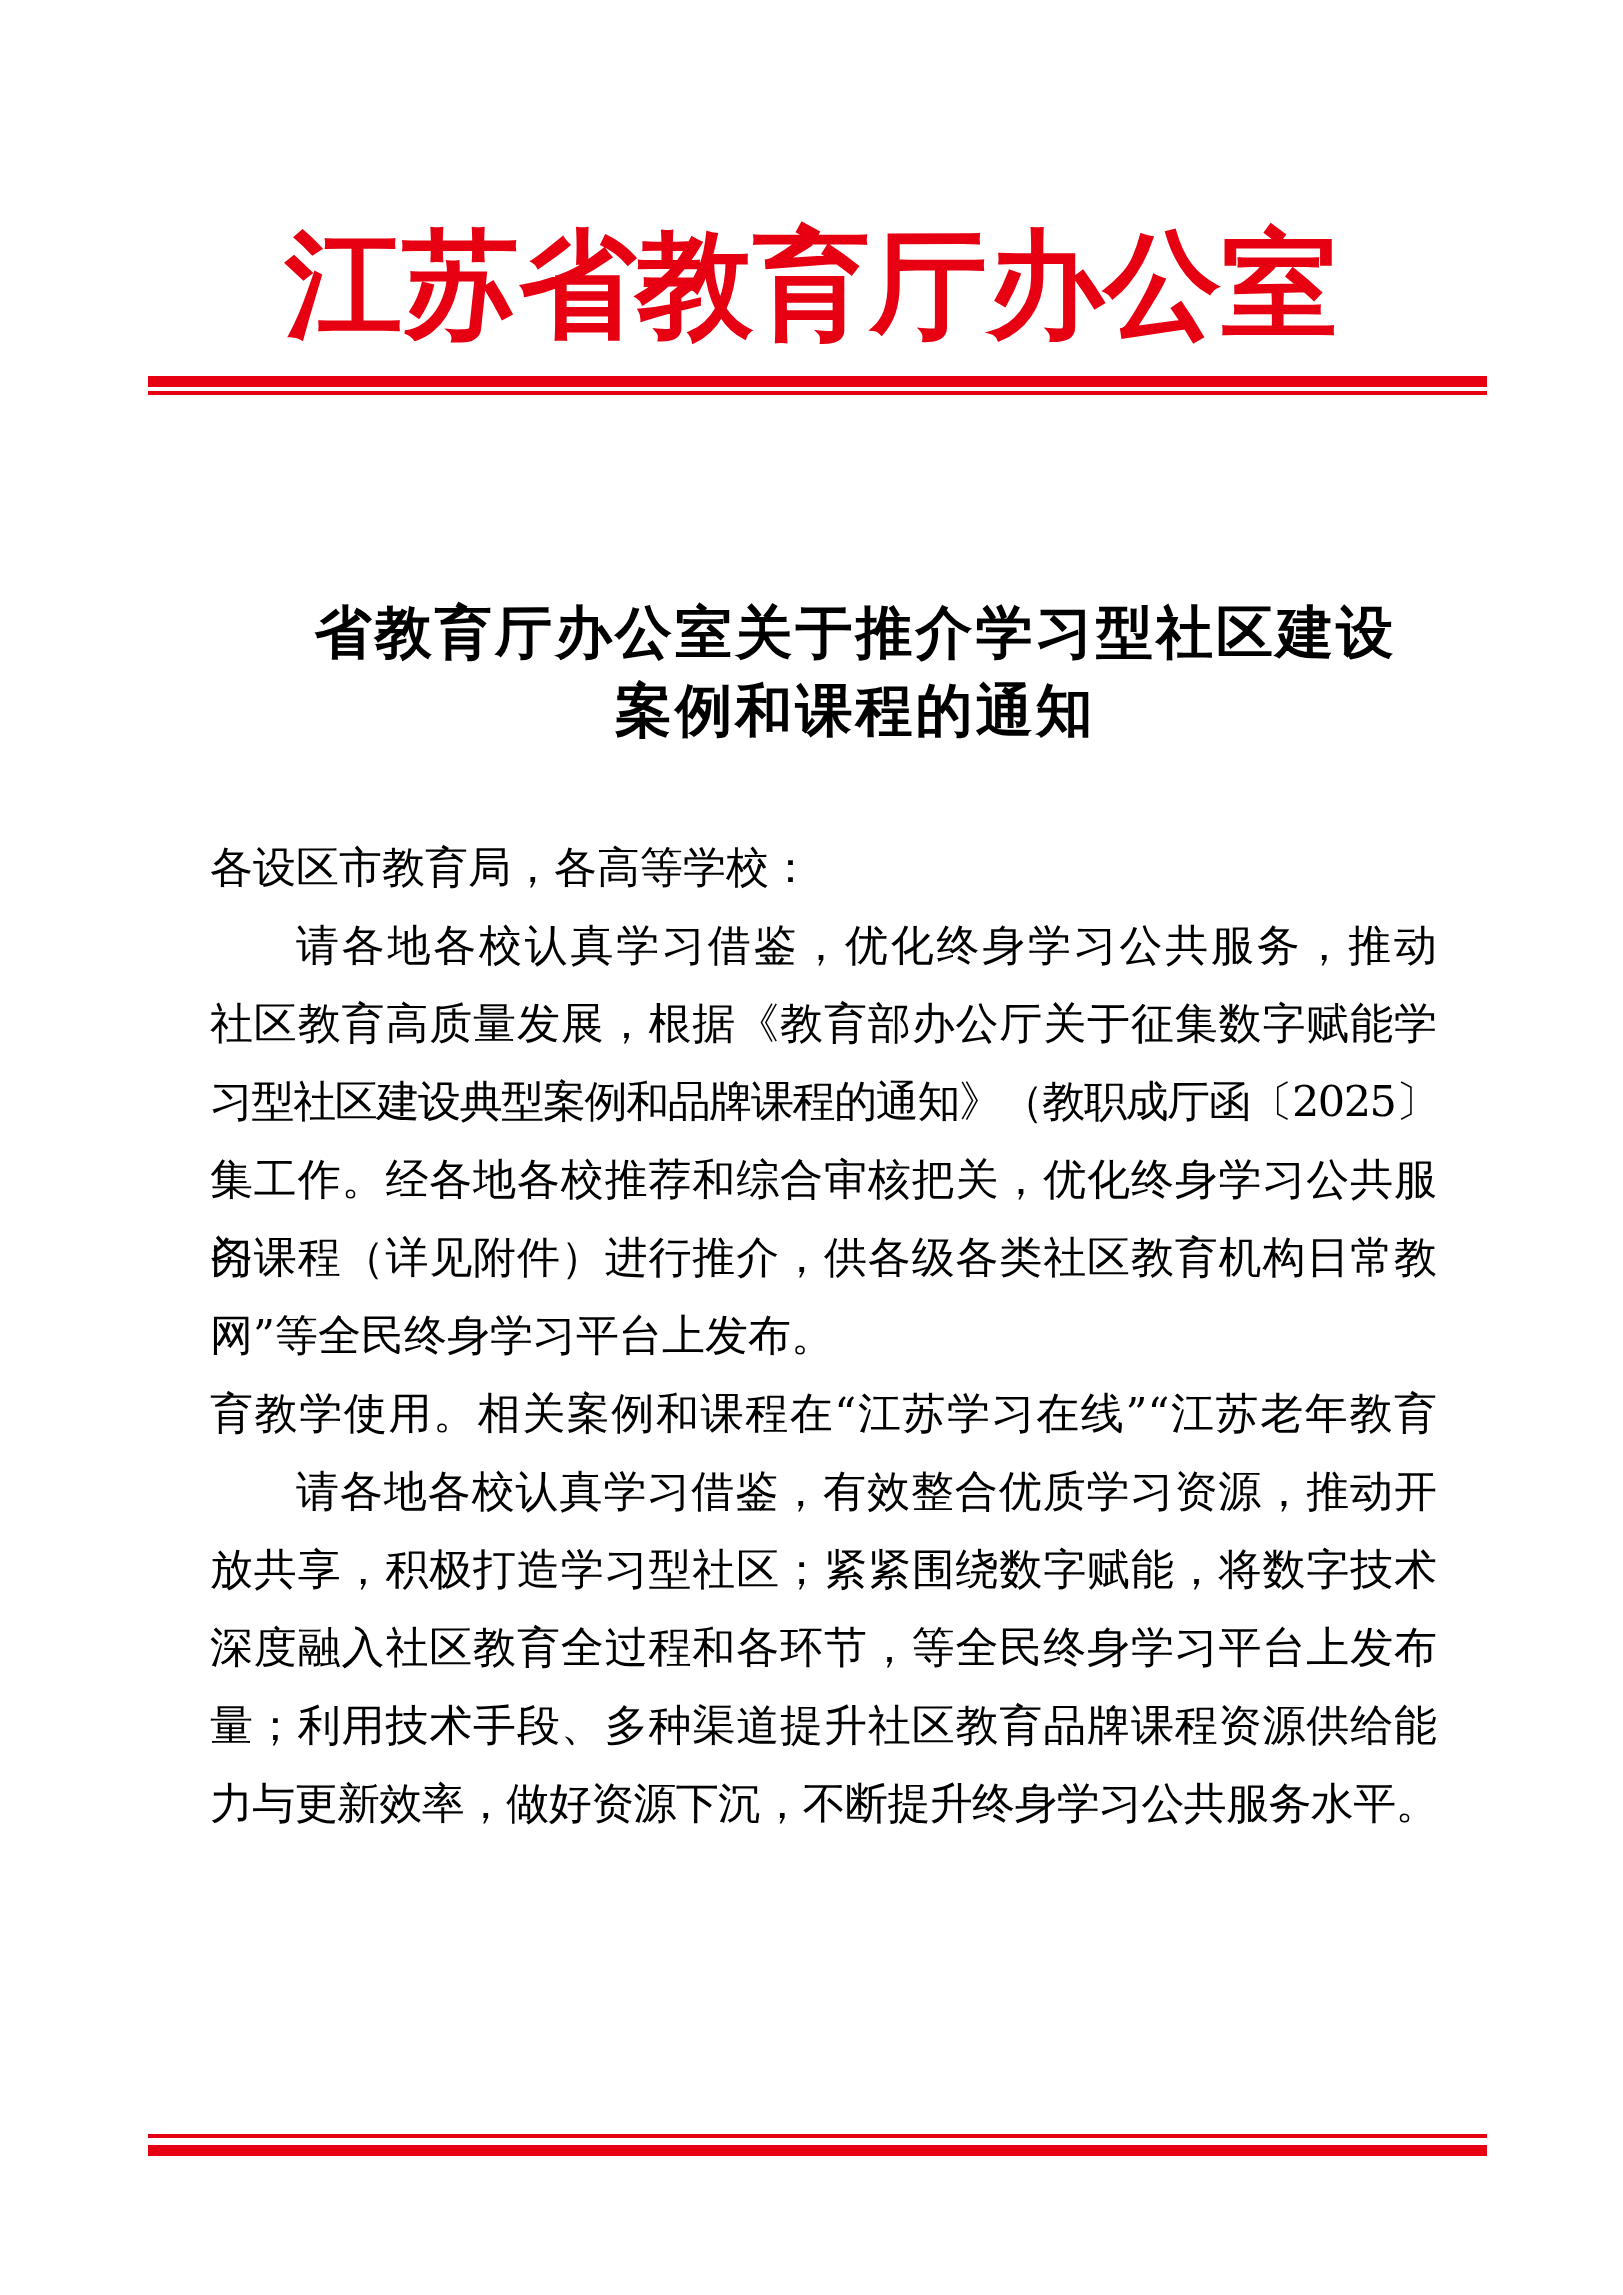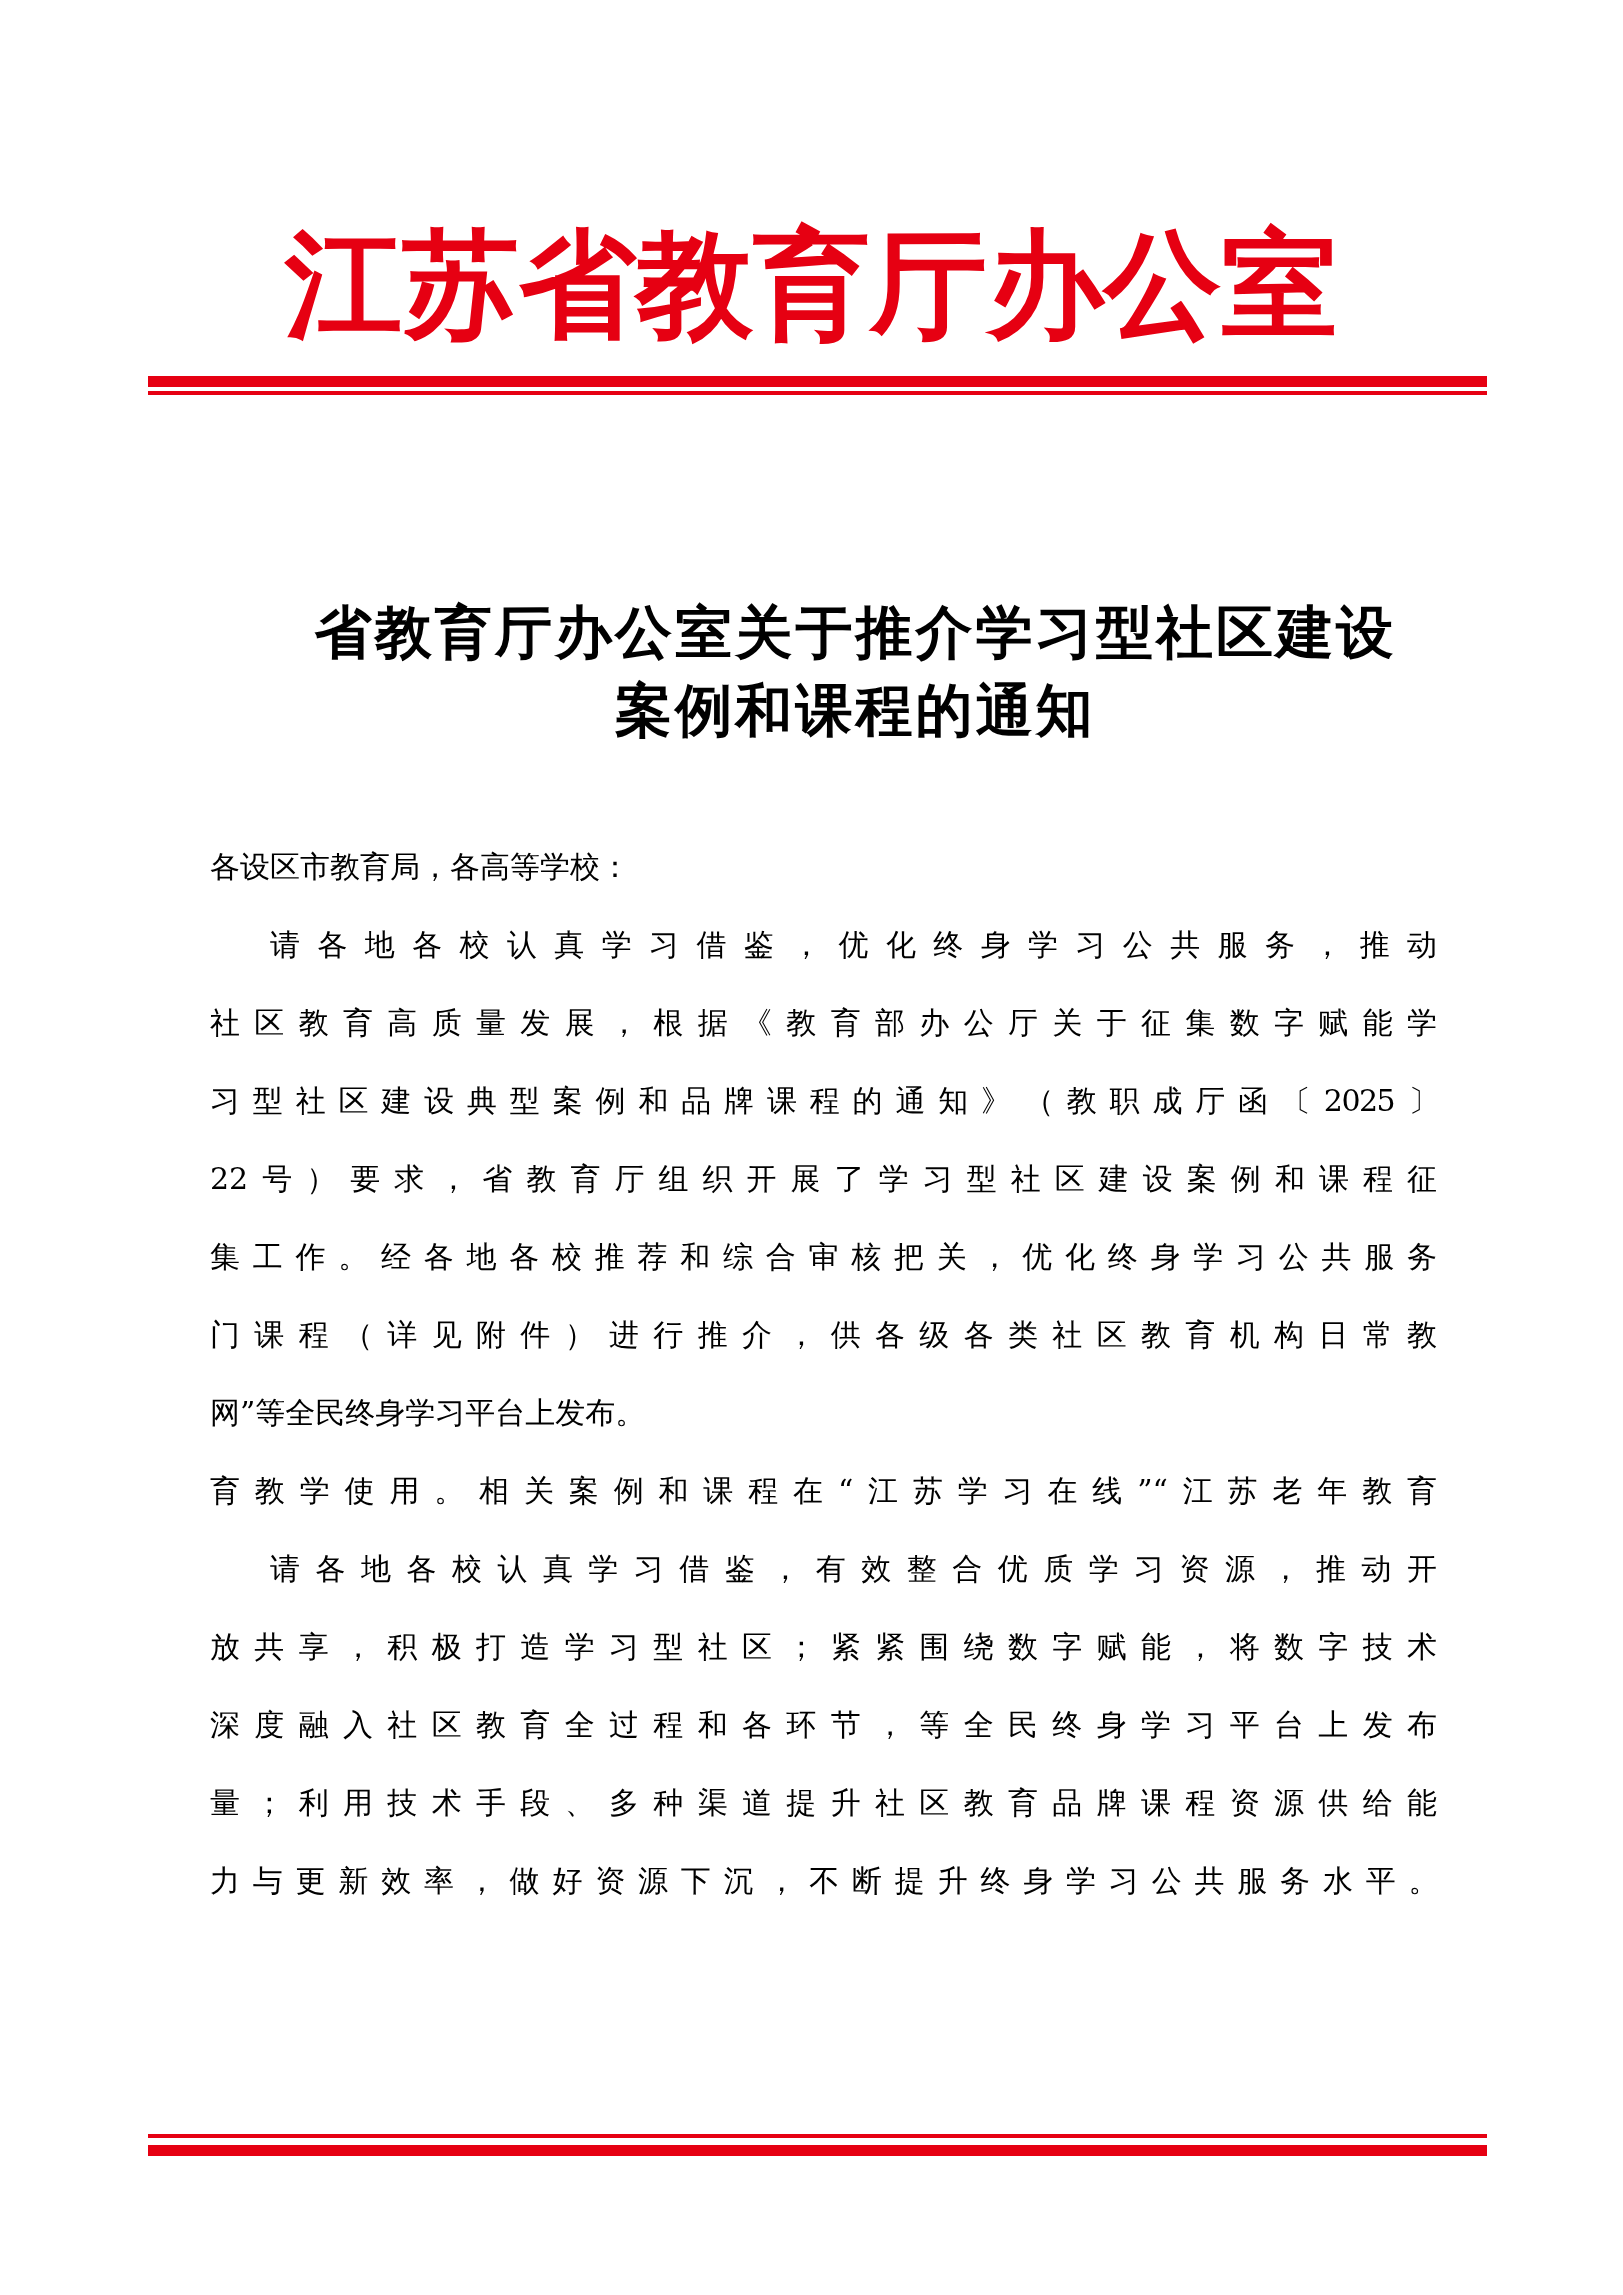--- a/index.html
+++ b/index.html
@@ -55,21 +55,21 @@
     white-space: nowrap;
     padding-left: 44px;
   }
 
   
   .body-block {
     position: absolute;
     top: 828px;
     left: 210px;
     width: 1227px;
-    font-size: 30px;
+    font-size: 43px;
     line-height: 78px;
   }
   .line {
     height: 78px;
     overflow: visible;
   }
   .just {
     text-align: justify;
     text-align-last: justify;
   }
@@ -89,21 +89,20 @@
   <div class="doc-title">
     <div>省教育厅办公室关于推介学习型社区建设</div>
     <div>案例和课程的通知</div>
   </div>
 
   <div class="body-block">
     <div class="line">各设区市教育局，各高等学校：</div>
     <div class="line just indent">请各地各校认真学习借鉴，优化终身学习公共服务，推动</div>
     <div class="line just">社区教育高质量发展，根据《教育部办公厅关于征集数字赋能学</div>
     <div class="line just tight">习型社区建设典型案例和品牌课程的通知》（教职成厅函〔2025〕</div>
-    <div class="line just">22号）要求，省教育厅组织开展了学习型社区建设案例和课程征</div>
     <div class="line just">集工作。经各地各校推荐和综合审核把关，优化终身学习公共服务</div>
     <div class="line just">门课程（详见附件）进行推介，供各级各类社区教育机构日常教</div>
     <div class="line">网”等全民终身学习平台上发布。</div>
     <div class="line just">育教学使用。相关案例和课程在“江苏学习在线”“江苏老年教育</div>
     <div class="line just indent">请各地各校认真学习借鉴，有效整合优质学习资源，推动开</div>
     <div class="line just">放共享，积极打造学习型社区；紧紧围绕数字赋能，将数字技术</div>
     <div class="line just">深度融入社区教育全过程和各环节，等全民终身学习平台上发布</div>
     <div class="line just">量；利用技术手段、多种渠道提升社区教育品牌课程资源供给能</div>
     <div class="line just tight">力与更新效率，做好资源下沉，不断提升终身学习公共服务水平。</div>
   </div>

